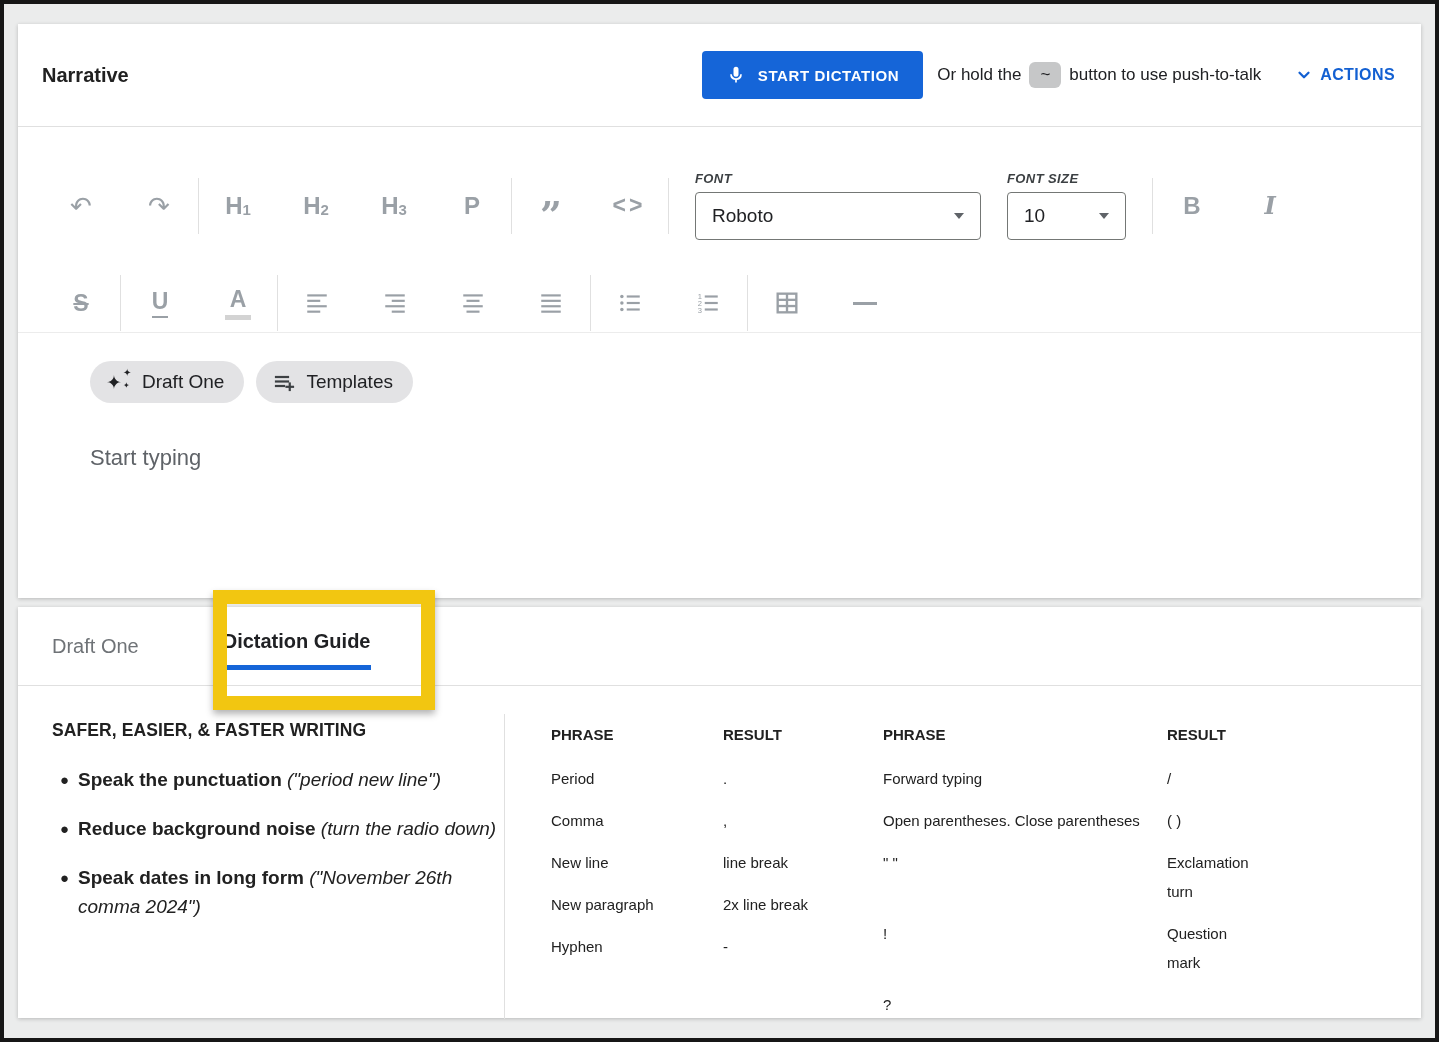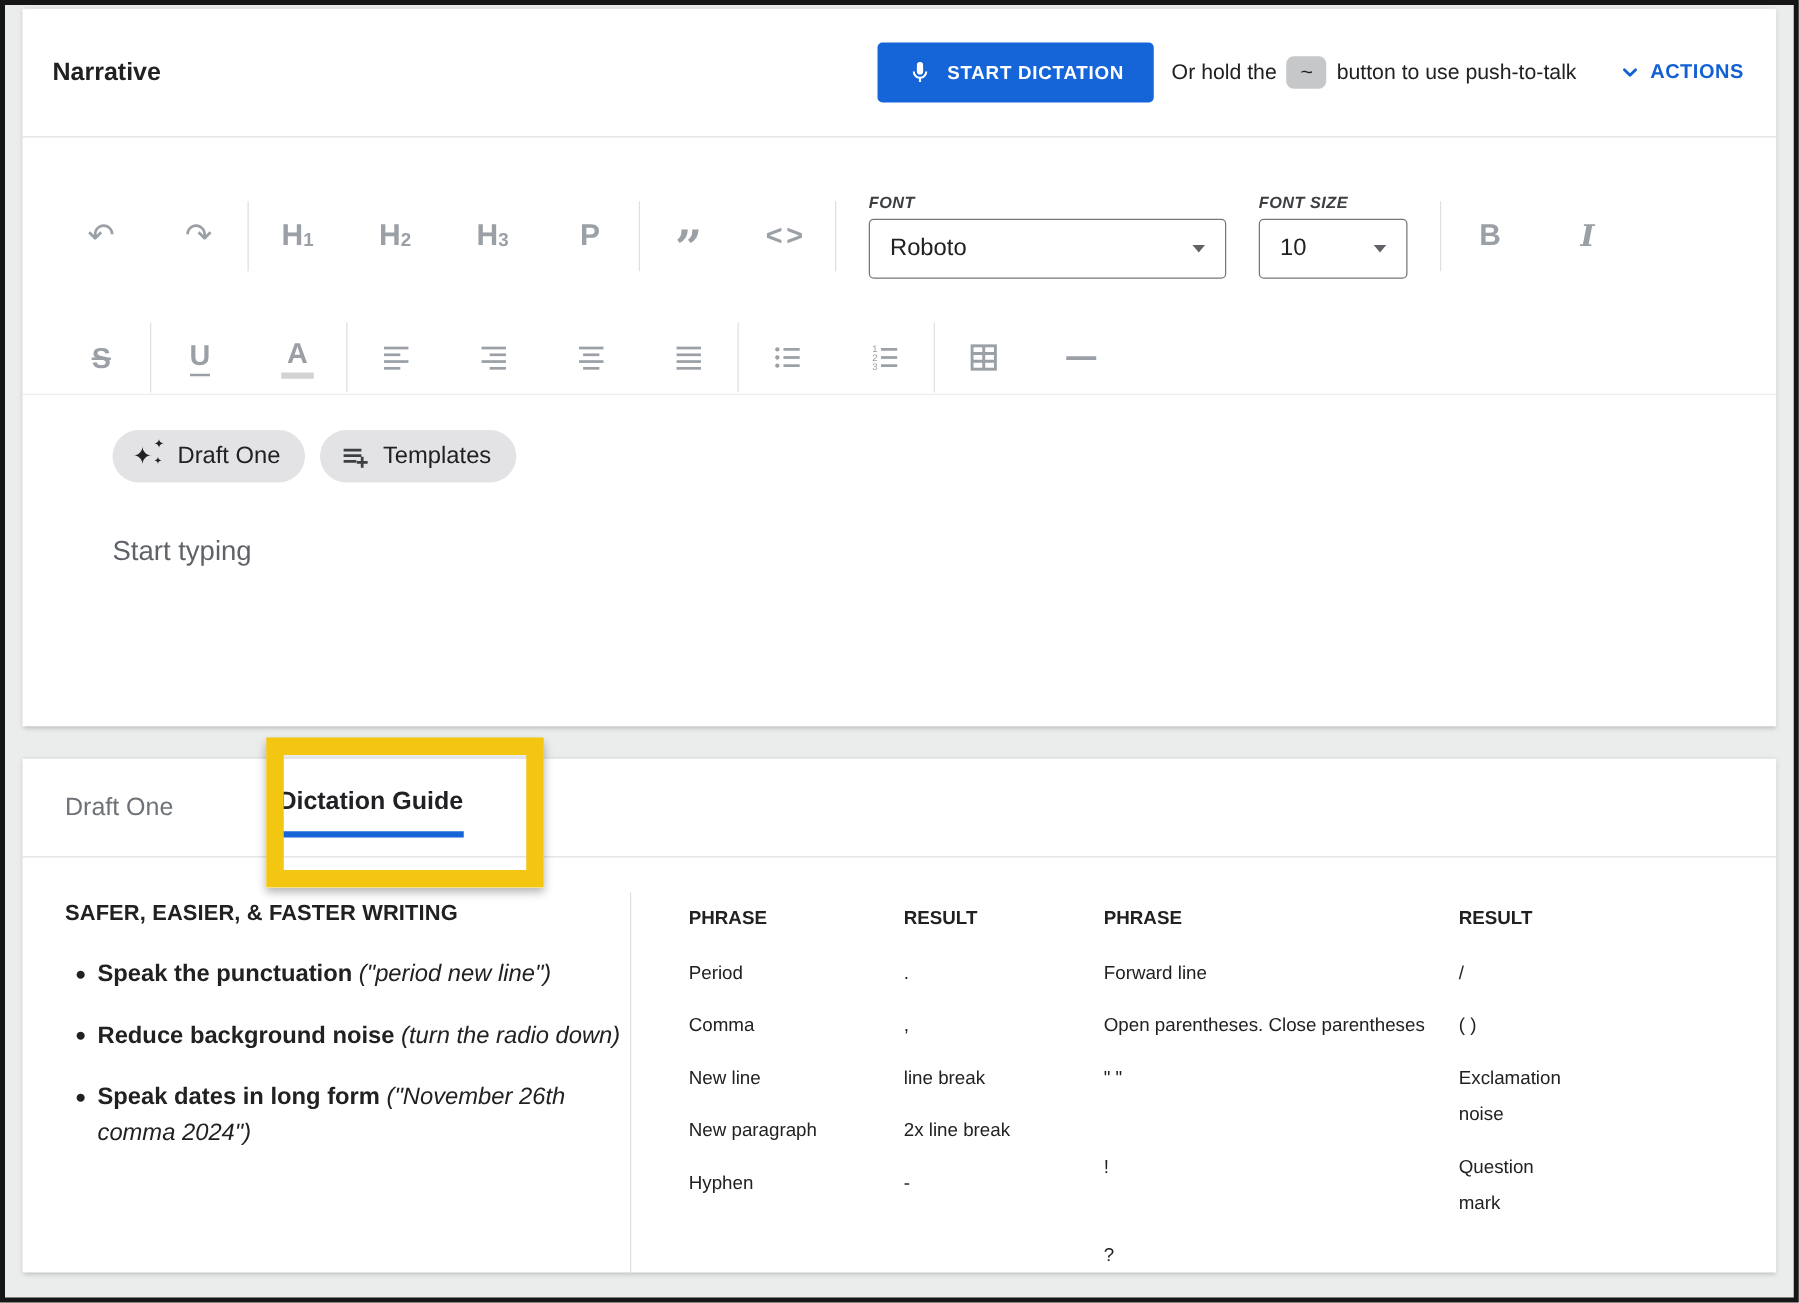--- a/index.html
+++ b/index.html
@@ -10,21 +10,21 @@
     border:4px solid #161616;
     position:relative;
     overflow:hidden;
     color:#212121;
   }
   .card {
     position:absolute; left:14px; right:14px; background:#fff;
     box-shadow:0 1px 4px rgba(0,0,0,0.22);
   }
   
-  #editor-card { top:3px; height:574px; }
+  #editor-card { top:20px; height:574px; }
   .ed-header { height:102px; display:flex; align-items:center; padding:0 26px 0 24px; }
   .ed-title { font-size:20px; font-weight:bold; color:#212121; }
   .ed-header-right { margin-left:auto; display:flex; align-items:center; }
   .dictation-btn {
     background:#1565d8; color:#fff; border:none; border-radius:4px;
     height:48px; padding:0 24px; display:flex; align-items:center; gap:12px;
     font-family:"Liberation Sans",sans-serif; font-size:15px; font-weight:bold;
     letter-spacing:0.6px; cursor:pointer;
   }
   .ptt { display:flex; align-items:center; margin-left:14px; font-size:17px; color:#202124; gap:8px;}
@@ -334,26 +334,26 @@
       <div class="ptd">line break</div>
       <div class="ptd">New paragraph</div>
       <div class="ptd">2x line break</div>
       <div class="ptd">Hyphen</div>
       <div class="ptd">-</div>
     </div>
 
     <div class="ptable ptable-right">
       <div class="pth">PHRASE</div>
       <div class="pth">RESULT</div>
-      <div class="ptd">Forward line</div>
+      <div class="ptd">Forward typing</div>
       <div class="ptd">/</div>
       <div class="ptd">Open parentheses. Close parentheses</div>
       <div class="ptd">( )</div>
       <div class="ptd">" "</div>
-      <div class="ptd">Exclamation noise</div>
+      <div class="ptd">Exclamation turn</div>
       <div class="ptd">!</div>
       <div class="ptd">Question mark</div>
       <div class="ptd">?</div>
     </div>
   </div>
 </div>
 
 <div class="hl-box"></div>
 
 </body></html>

